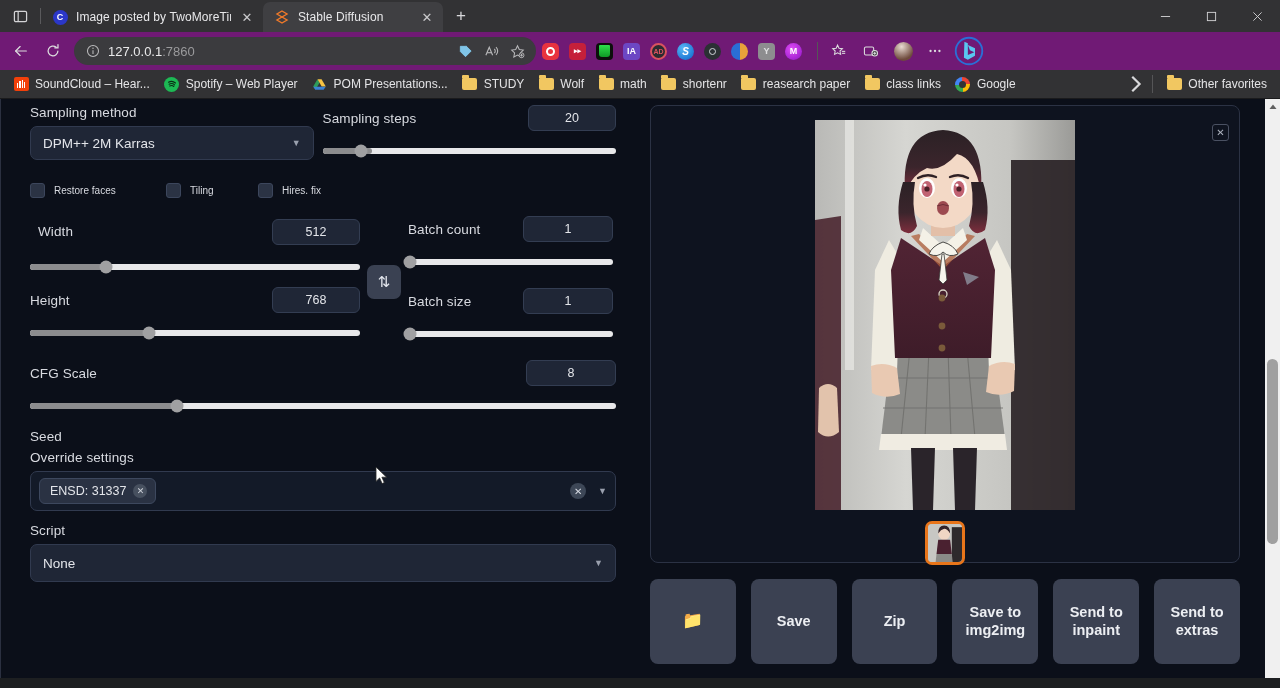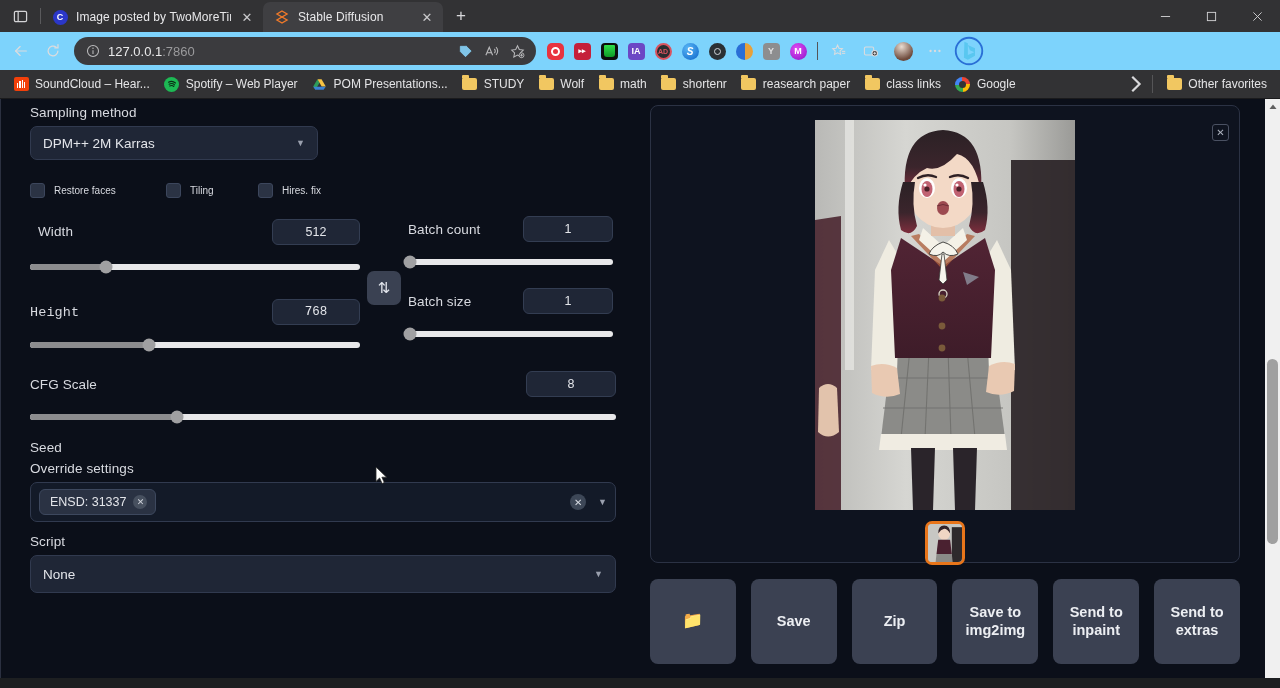--- a/index.html
+++ b/index.html
@@ -47,42 +47,42 @@
   }
   .wincontrols { position: absolute; right: 0; top: 0; height: 32px; display:flex; }
   .wincontrols div {
     width: 46px; height: 32px; display:flex; align-items:center; justify-content:center;
     color:#cfcfd1;
   }
   .wincontrols svg { width: 11px; height: 11px; }
 
   
   .navbar {
-    height: 38px; background: #7dd3fc; display:flex; align-items:center; gap: 2px;
+    height: 38px; background: #701a75; display:flex; align-items:center; gap: 2px;
     padding: 0 6px; flex: 0 0 38px;
   }
   .navbtn {
     width: 30px; height: 30px; border-radius: 5px; display:flex; align-items:center; justify-content:center;
     color: #d6d6d8; flex: 0 0 30px;
   }
   .navbtn svg { width: 16px; height: 16px; }
   .omnibox {
     flex: 1 1 auto; height: 28px; background: #3b3b3e; border-radius: 14px;
     display:flex; align-items:center; padding: 0 6px 0 10px; margin: 0 4px; max-width: 462px;
   }
   .omni-info { width:18px; height:18px; display:flex; align-items:center; justify-content:center; color:#b9b9bb; flex:0 0 18px; }
   .omni-info svg { width:14px; height:14px; }
   .omni-url { flex:1; font-size: 13px; color: #e9e9ea; padding-left:6px; white-space:nowrap; overflow:hidden; }
   .omni-url .port { color: #9a9a9c; }
   .omni-act { width: 26px; height:24px; display:flex; align-items:center; justify-content:center; }
   .omni-act svg { width: 15px; height: 15px; }
 
   .extbar { display:flex; align-items:center; gap: 1px; }
   .extico {
-    width: 26px; height: 28px; display:flex; align-items:center; justify-content:center;
+    width: 26px; height: 28px; display:flex; align-items:center; justify-content:flex-start;
   }
   .extico .sq {
     width: 17px; height: 17px; border-radius: 4px; display:flex; align-items:center; justify-content:center;
     font-size: 9px; font-weight: bold; color: #fff; overflow:hidden;
   }
   .extico .circ {
     width: 17px; height: 17px; border-radius: 50%; display:flex; align-items:center; justify-content:center;
     font-size: 9px; font-weight: bold; color: #fff;
   }
   .vdiv { width:1px; height:18px; background:#555557; margin: 0 4px; }
@@ -504,20 +504,32 @@
     <div class="left-col">
 
       <div class="row">
         <div style="width:288px;">
           <div class="lbl">Sampling method</div>
           <div class="select">
             <span>DPM++ 2M Karras</span>
             <span class="caret">▼</span>
           </div>
         </div>
+        <div style="width:298px;margin-left:9px;">
+          <div style="display:flex;align-items:center;">
+            <div class="lbl" style="margin:0;">Sampling steps</div>
+            <div class="numbox" style="margin-left:auto;width:88px;">20</div>
+          </div>
+          <div class="slider" style="margin-top:12px;">
+            <div class="track">
+              <div class="fill" id="fill-steps" style="width: 17%;"></div>
+              <div class="knob" id="knob-steps" style="left: 13%;"></div>
+            </div>
+          </div>
+        </div>
       </div>
 
       <div style="display:flex;gap:0;margin-top:23px;align-items:center;">
         <div class="chkrow" style="width:136px;">
           <span class="chk"></span>
           <span>Restore faces</span>
         </div>
         <div class="chkrow" style="width:92px;">
           <span class="chk"></span>
           <span>Tiling</span>
@@ -533,21 +545,21 @@
           <div style="display:flex;align-items:center;">
             <div class="lbl" style="margin:8px;">Width</div>
             <div class="numbox" style="margin-left:auto;width:85px;">512</div>
           </div>
           <div class="slider" style="margin-top:12px;">
             <div class="track">
               <div class="fill" id="fill-width" style="width: 23%;"></div>
               <div class="knob" id="knob-width" style="left: 23%;"></div>
             </div>
           </div>
-          <div style="display:flex;align-items:center;margin-top:24px;font-family:Liberation Mono, monospace;">
+          <div style="display:flex;align-items:center;margin-top:12px;">
             <div class="lbl" style="margin:0;">Height</div>
             <div class="numbox" style="margin-left:auto;width:85px;text-align:right;">768</div>
           </div>
           <div class="slider" style="margin-top:12px;">
             <div class="track">
               <div class="fill" id="fill-height" style="width: 36%;"></div>
               <div class="knob" id="knob-height" style="left: 36%;"></div>
             </div>
           </div>
         </div>

